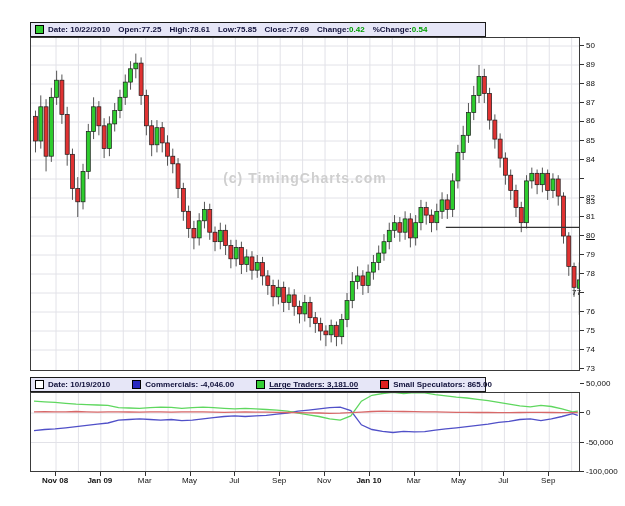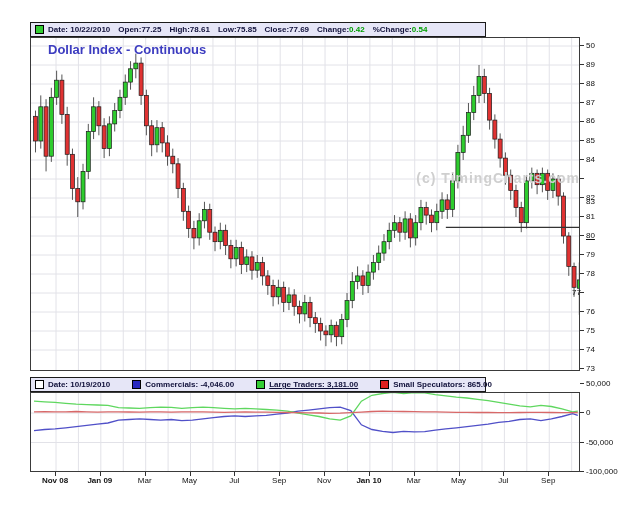--- a/index.html
+++ b/index.html
@@ -9,21 +9,21 @@
           border:1px solid #1a1a1a;box-sizing:border-box;display:flex;align-items:center;
           padding:0 4px;font:bold 8px "Liberation Sans",sans-serif;color:#10103a;white-space:nowrap;}
   .sw{display:inline-block;width:7px;height:7px;border:1px solid #000;margin-right:4px;flex:none;}
   .fld{margin-right:8px;}
   .fld .val.grn{color:#00a000;}
   .plot{position:absolute;left:30px;width:550px;background:#fff;border:1px solid #3a3a3a;
         box-sizing:border-box;}
   .plot svg{display:block;}
   .charttitle{position:absolute;left:48px;top:42px;font:bold 13px "Liberation Sans",sans-serif;
         color:#3c3cc0;z-index:5;}
-  .wm{position:absolute;left:30px;top:170px;width:550px;text-align:right;
+  .wm{position:absolute;left:30px;top:170px;width:550px;text-align:center;
       font:bold 14px "Liberation Sans",sans-serif;color:#cfcfcf;z-index:1;letter-spacing:1px;}
   .ylab{position:absolute;font:8px "Liberation Sans",sans-serif;color:#111;white-space:nowrap;}
   .xlab{position:absolute;top:476px;width:44px;text-align:center;
         font:8px "Liberation Sans",sans-serif;color:#111;}
   .xlab.bold{font-weight:bold;}
   .tick{position:absolute;background:#333;}
 </style>
 </head>
 <body>
 
@@ -281,21 +281,20 @@
         <rect x="530.5" y="158.1000000000001" width="4" height="39.89999999999989" fill="#e03232" stroke="#1a1a1a" stroke-width="0.7"></rect>
         <line x1="537.78" y1="194.19999999999993" x2="537.78" y2="237.8999999999999" stroke="#555555" stroke-width="1"></line>
         <rect x="535.78" y="198" width="4" height="30.399999999999892" fill="#e03232" stroke="#1a1a1a" stroke-width="0.7"></rect>
         <line x1="543.0600000000001" y1="224.6000000000001" x2="543.0600000000001" y2="258.80000000000007" stroke="#555555" stroke-width="1"></line>
         <rect x="541.0600000000001" y="228.3999999999999" width="4" height="20.900000000000176" fill="#e03232" stroke="#1a1a1a" stroke-width="0.7"></rect>
         <line x1="548.34" y1="224.41000000000003" x2="548.34" y2="276.85000000000014" stroke="#555555" stroke-width="1"></line>
         <rect x="546.34" y="241.89000000000004" width="4" height="8.359999999999957" fill="#2ecc2e" stroke="#1a1a1a" stroke-width="0.7"></rect>
         <line x1="414.84000000000003" y1="189.44999999999993" x2="548" y2="189.44999999999993" stroke="#333333" stroke-width="1.2"></line>
       </svg>
   </div>
-  <div class="charttitle">Dollar Index - Continuous</div>
   <div class="wm">(c) TimingCharts.com</div>
 
   <div class="hdrbar" style="top:377px;">
     <span id="cotLegend" style="display:flex;align-items:center;">
         <span style="display: flex; align-items: center; margin-right: 22px;">
           <span class="sw" style="background: rgb(255, 255, 255);"></span>
           <span>Date: 10/19/2010</span>
         </span>
         <span style="display: flex; align-items: center; margin-right: 22px;">
           <span class="sw" style="background: rgb(41, 41, 192);"></span>

